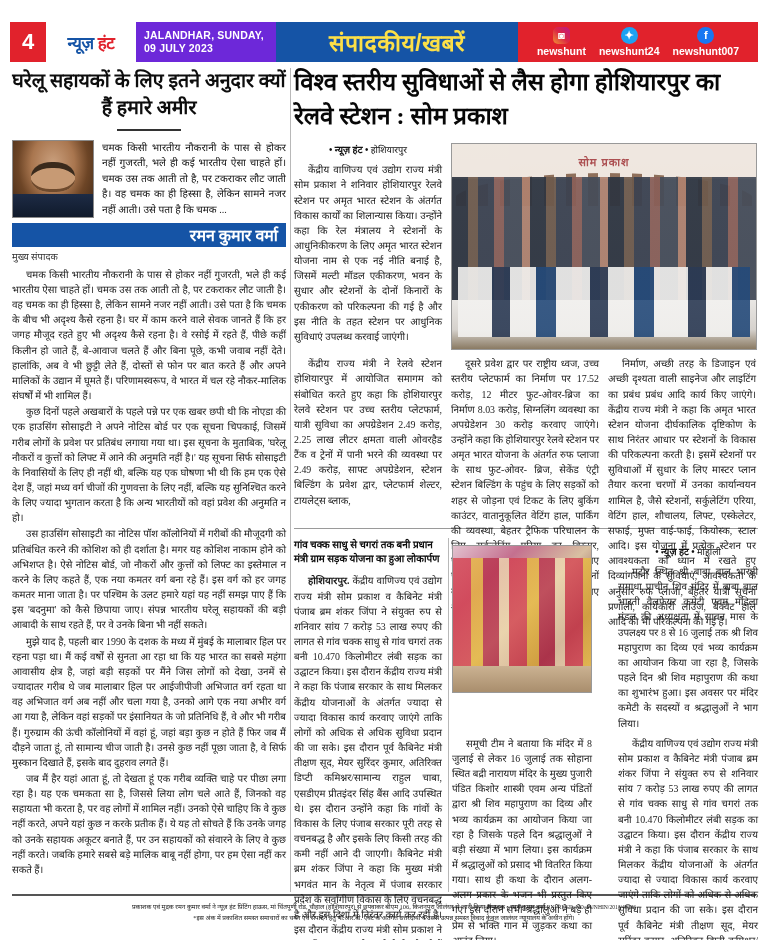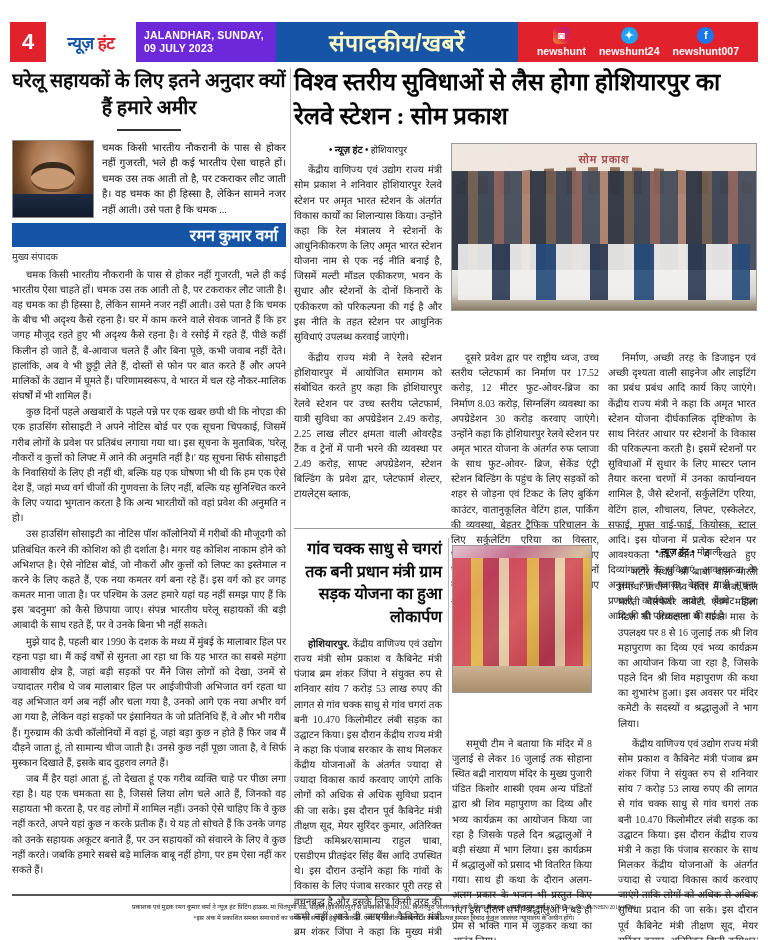--- a/index.html
+++ b/index.html
@@ -54,21 +54,21 @@
     display: flex; flex-direction: column; justify-content: center;
     padding-left: 8px;
     font-family: Liberation Sans, sans-serif;
     font-size: 10.5px; font-weight: bold;
     letter-spacing: 0.2px;
     line-height: 1.25;
   }
   .mh-section {
     flex: 1 1 auto;
     background: #1554a6;
-    color: #fef9c3;
+    color: #fde047;
     display: flex; align-items: center; justify-content: center;
     font-family: "Liberation Sans", sans-serif;
     font-weight: bold;
     font-size: 23px;
     letter-spacing: 0.5px;
   }
   .mh-social {
     flex: 0 0 240px;
     background: #e1222c;
     display: flex; align-items: center; justify-content: space-evenly;
@@ -215,21 +215,21 @@
   .mb-col { width: 148px; }
   .dateline {
     text-align: center;
     font-size: 9.6px;
     font-weight: bold;
     margin-bottom: 6px;
     color: #111;
   }
   .dateline .city { font-weight: normal; font-size: 9.2px; }
   .photo-block {
-    width: 306px; height: 168px;
+    width: 306px; height: 207px;
     border: 1px solid #999;
     overflow: hidden;
     position: relative;
     background: #cfd6dc;
   }
   .photo-block.p1 {
     background:
       linear-gradient(#f0e8e2 0%, #efe6de 17%, transparent 17%),
       linear-gradient(180deg,#b4b9bd 0%, #8e9398 55%, #cdd2d4 100%);
   }
@@ -299,23 +299,23 @@
 
   
   .bot-left {
     position: absolute;
     left: 294px; top: 538px;
     width: 148px;
   }
   .bot-head-sm {
     font-family: "Liberation Serif", serif;
     font-weight: bold;
-    font-size: 16px;
+    font-size: 10px;
     line-height: 1.42;
-    text-align: right;
+    text-align: left;
     color: #0d0d0d;
   }
   .bot-right {
     position: absolute;
     left: 452px; top: 538px;
     width: 306px;
   }
   .bot-head-md {
     font-family: "Liberation Serif", serif;
     font-weight: bold;

